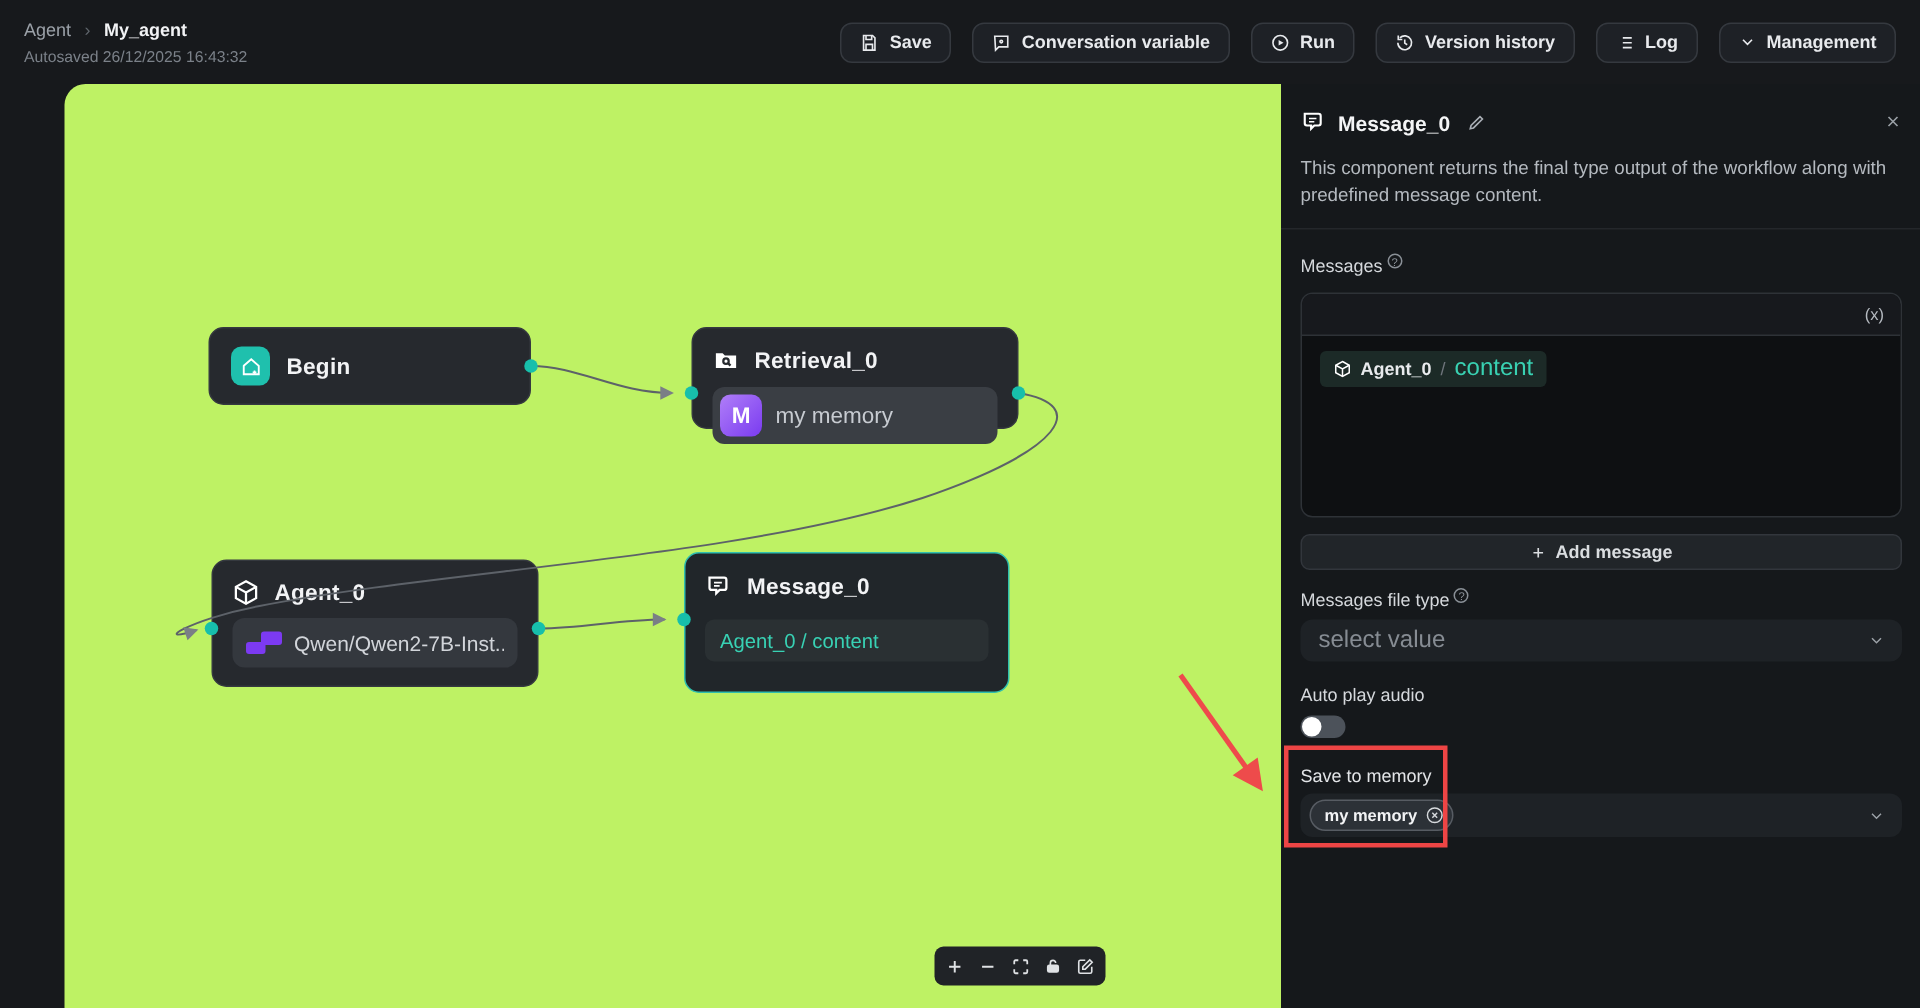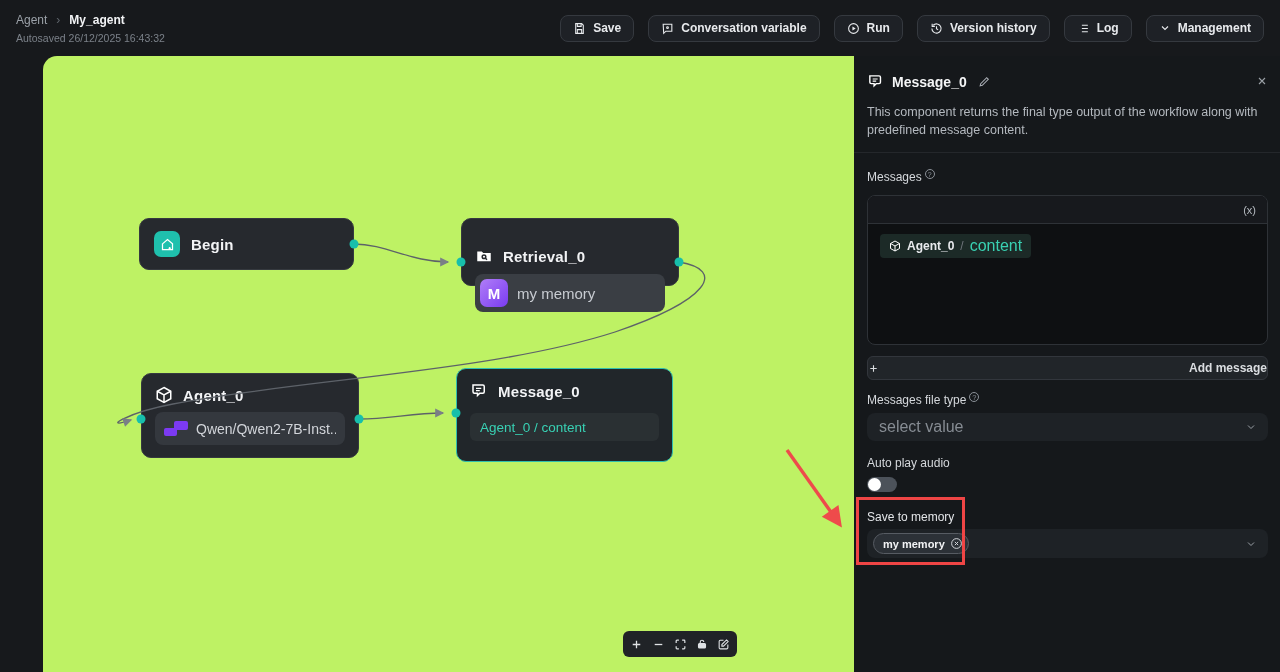--- a/index.html
+++ b/index.html
@@ -35,21 +35,21 @@
   .node { position:absolute; background:#26292e; border:1px solid #35393f;
           border-radius:10px; z-index:3; }
   .node-head { display:flex; align-items:center; gap:10px; }
   .node-title { color:#f2f3f5; font-size:15px; font-weight:700; letter-spacing:.2px; }
 
   .node-begin { left:96px; top:162px; width:215px; height:52px;
                 display:flex; align-items:center; gap:11px; padding:0 14px; }
   .begin-ic { width:26px; height:26px; border-radius:7px; background:#1fc0ad;
               display:flex; align-items:center; justify-content:center; }
 
-  .node-retrieval { left:418px; top:162px; width:218px; height:68px; padding:28px 13px; }
+  .node-retrieval { left:418px; top:162px; width:218px; height:68px; padding:12px 13px; }
   .kb-row { margin-top:9px; height:38px; background:#3a3e44; border-radius:8px;
             display:flex; align-items:center; gap:9px; padding:0 5px; }
   .kb-avatar { width:28px; height:28px; border-radius:7px;
                background:linear-gradient(135deg,#b07ef8,#7a3bf0);
                display:flex; align-items:center; justify-content:center;
                color:#fff; font-size:15px; font-weight:700; }
   .kb-name { color:#c7cbd1; font-size:15px; }
 
   .node-agent { left:98px; top:317px; width:218px; height:85px; padding:12px 13px; }
   .model-row { margin-top:8px; height:33px; background:#34383e; border-radius:8px;
@@ -95,21 +95,21 @@
                   display:flex; justify-content:flex-end; align-items:center; padding:0 11px; }
   .var-glyph { font-size:11px; color:#b5bac0; cursor:pointer; }
   .ref-tag { margin:10px 12px; display:inline-flex; align-items:center; gap:6px;
              height:24px; background:#1c2a27; border-radius:4px; padding:0 9px; }
   .ref-node { color:#e8eaed; font-size:12px; font-weight:600; }
   .ref-sep { color:#6f757c; font-size:12px; }
   .ref-field { color:#39d1b2; font-size:16px; }
 
   .add-msg-btn { position:absolute; top:300px; left:13px; width:401px; height:24px;
                  background:#212529; border:1px solid #32363c; border-radius:6px;
-                 display:flex; align-items:center; justify-content:space-between; gap:6px;
+                 display:flex; align-items:center; justify-content:center; gap:6px;
                  color:#dadde0; font-size:12px; font-weight:600; cursor:pointer; }
 
   .select { position:absolute; left:13px; width:401px; background:#1e2226; border-radius:8px;
             display:flex; align-items:center; padding:0 12px; cursor:pointer; }
   .select .chev { position:absolute; right:11px; color:#9aa0a6; }
   .select-placeholder { color:#868c93; font-size:16px; }
   .sel-download { top:357px; height:28px; }
   .sel-memory { top:473px; height:29px; padding:0 6px; }
 
   .toggle { position:absolute; top:421px; left:13px; width:30px; height:15px;

